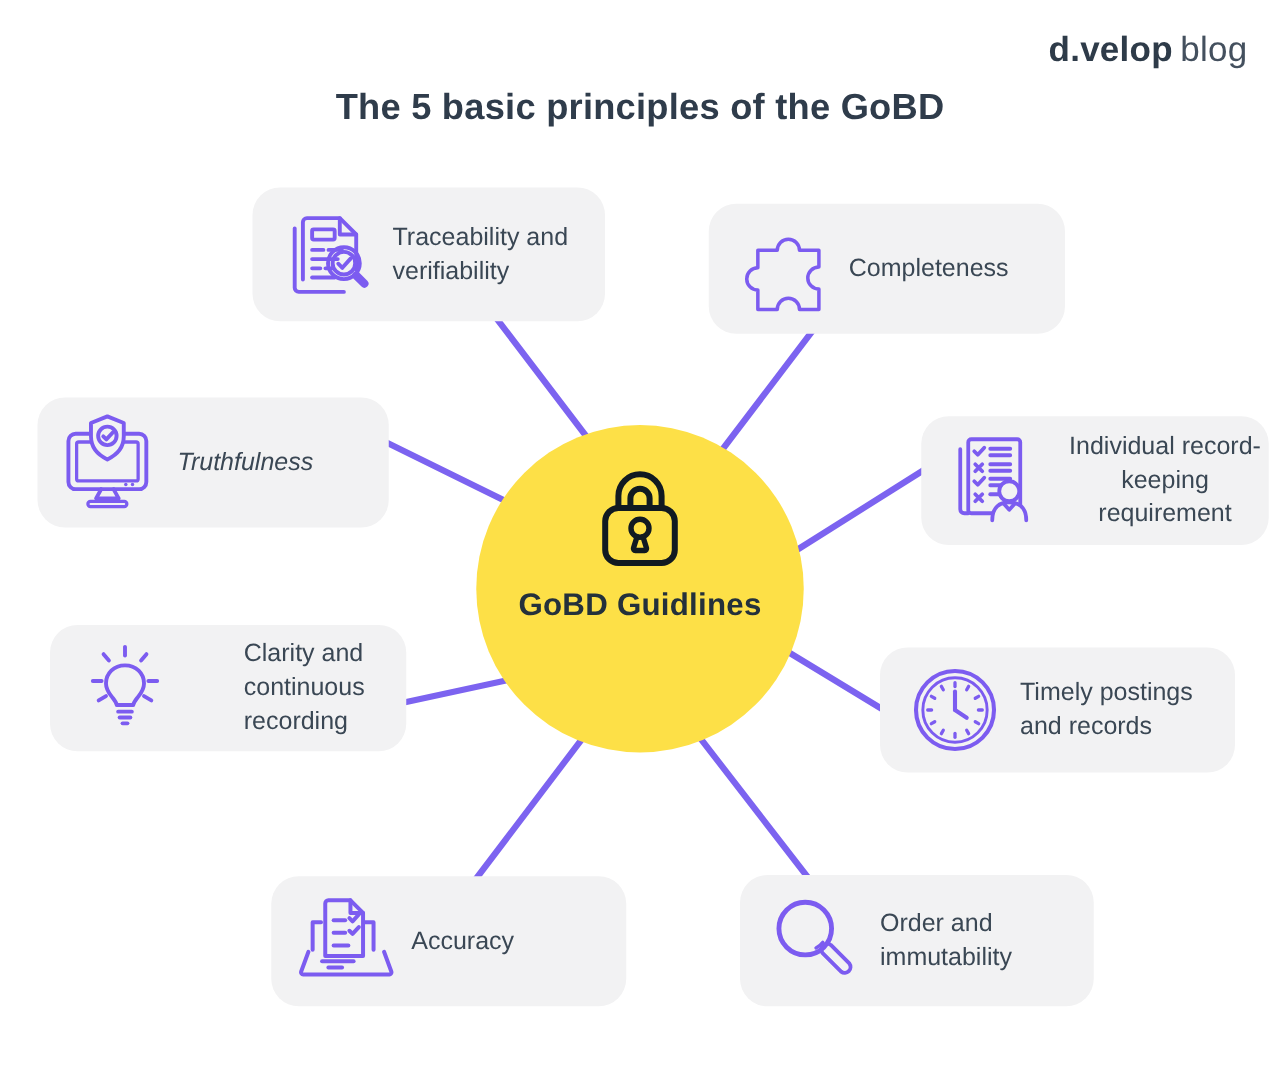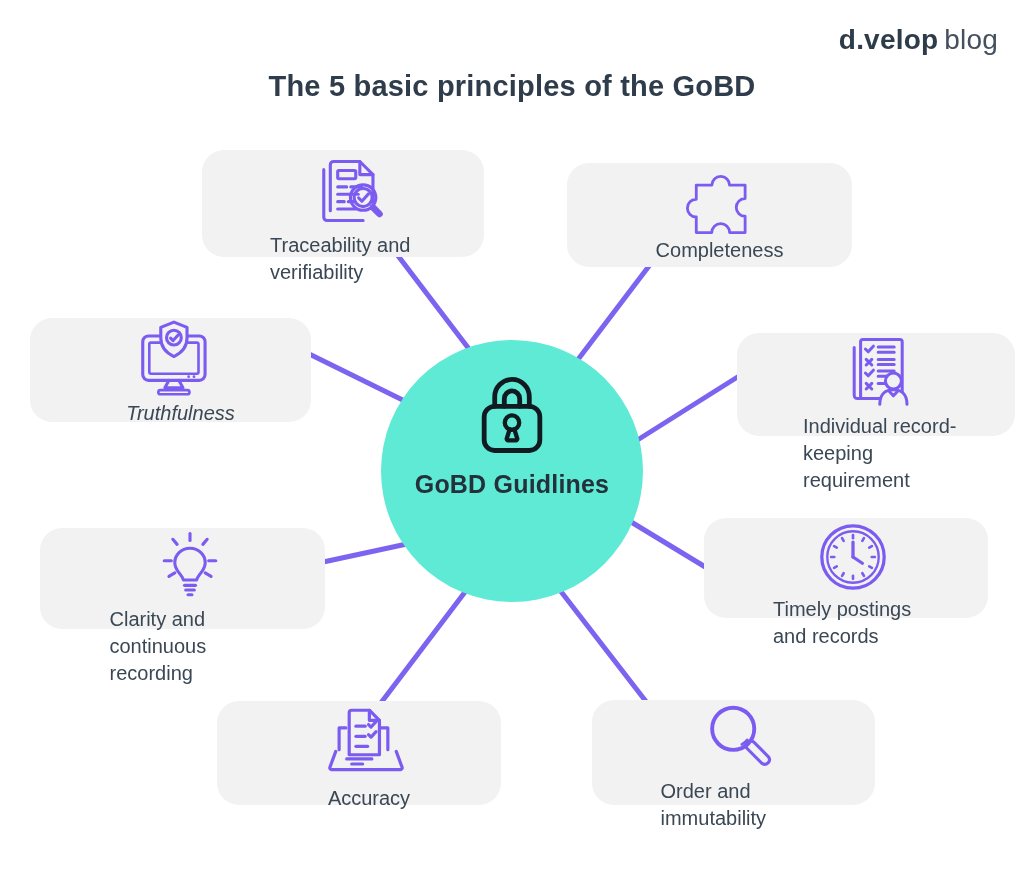--- a/index.html
+++ b/index.html
@@ -14,36 +14,36 @@
   .title{
     position:absolute;top:70px;left:0;width:100%;text-align:center;
     font-size:29px;font-weight:700;color:#2F3C4B;letter-spacing:.2px;
   }
   
   svg.lines{position:absolute;left:0;top:0;z-index:1;}
   svg.lines line{stroke:#7C63F0;stroke-width:5;stroke-linecap:round;}
   
   .card{
     position:absolute;z-index:2;background:#F2F2F3;border-radius:22px;
-    display:flex;align-items:center;box-sizing:border-box;padding-left:14px;flex-direction:column;
+    display:flex;align-items:center;box-sizing:border-box;padding-left:14px;
   }
   .card .iconbox{width:92px;min-width:92px;display:flex;align-items:center;justify-content:center;color:#7C5CF0;}
   .card .label{font-size:20px;line-height:27px;color:#3A4754;max-width:166px;padding-left:6px;}
   .p-traceability{left:202px;top:150px;width:282px;height:107px;}
   .p-completeness{left:567px;top:163px;width:285px;height:104px;text-align:center;}
   .p-truthfulness{left:30px;top:318px;width:281px;height:104px;font-style:italic;}
-  .p-individual{left:737px;top:333px;width:278px;height:103px;}
-  .p-clarity{left:40px;top:528px;width:285px;height:101px;}
+  .p-individual{left:737px;top:333px;width:278px;height:103px;text-align:center;}
+  .p-clarity{left:40px;top:500px;width:285px;height:101px;gap:43px;}
   .p-timely{left:704px;top:518px;width:284px;height:100px;align-items:center;}
   .p-accuracy{left:217px;top:701px;width:284px;height:104px;}
   .p-order{left:592px;top:700px;width:283px;height:105px;}
   
   .center-node{
     position:absolute;z-index:2;left:381px;top:340px;width:262px;height:262px;border-radius:50%;
-    background:#5eead4;display:flex;flex-direction:column;align-items:center;box-sizing:border-box;padding-top:26px;
+    background:#fde047;display:flex;flex-direction:column;align-items:center;box-sizing:border-box;padding-top:26px;
   }
   .center-node .label{font-size:25px;font-weight:700;color:#24313B;margin-top:8px;letter-spacing:.2px;}
   .icon-svg{display:block;}
 </style>
 </head>
 <body>
 
 <div class="canvas">
 
   <div class="logo">

